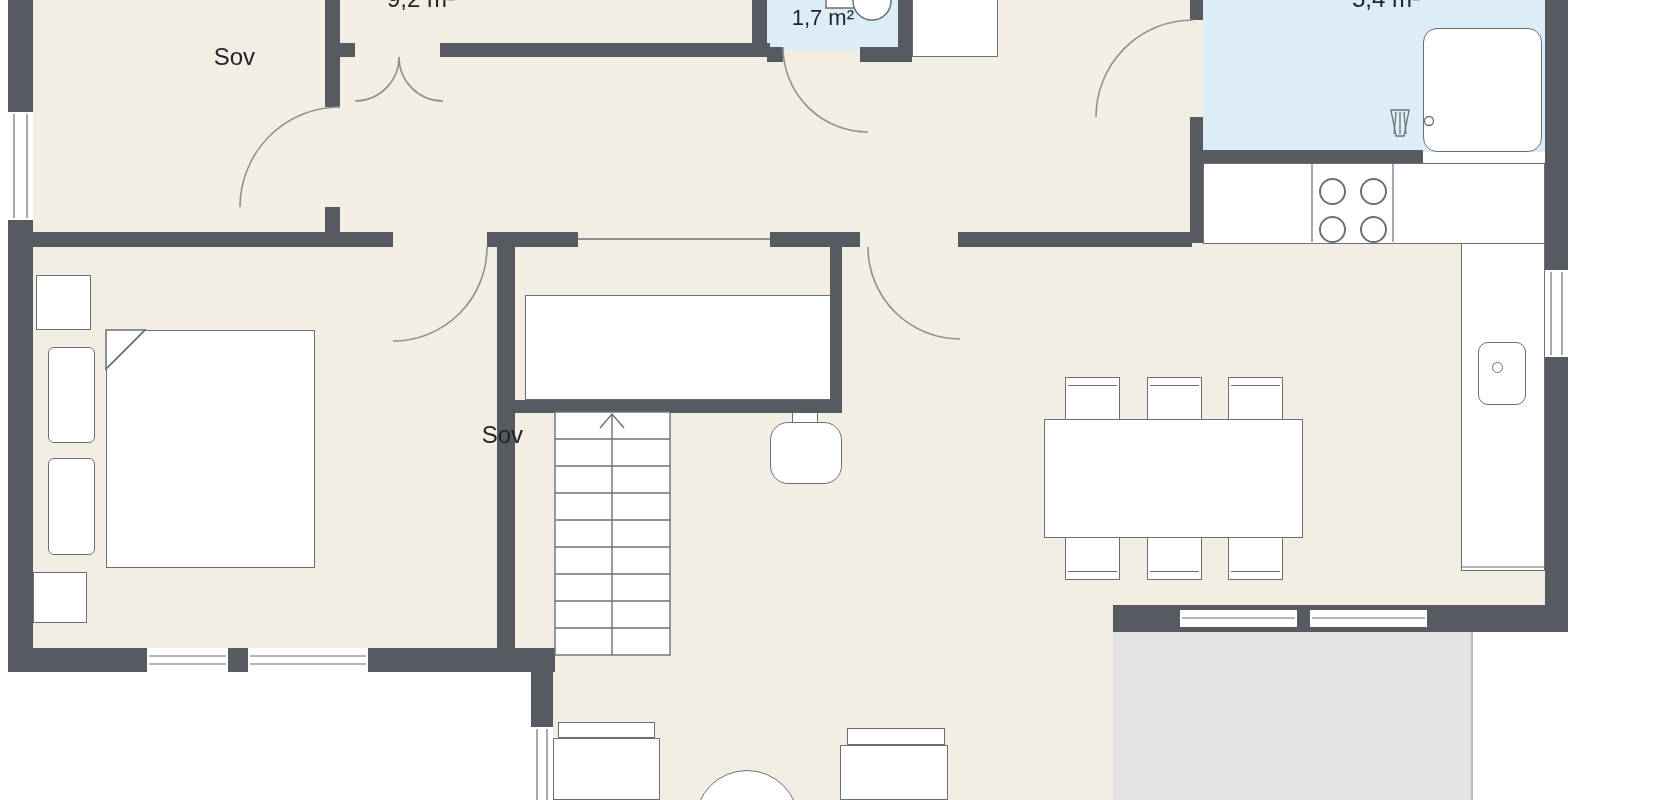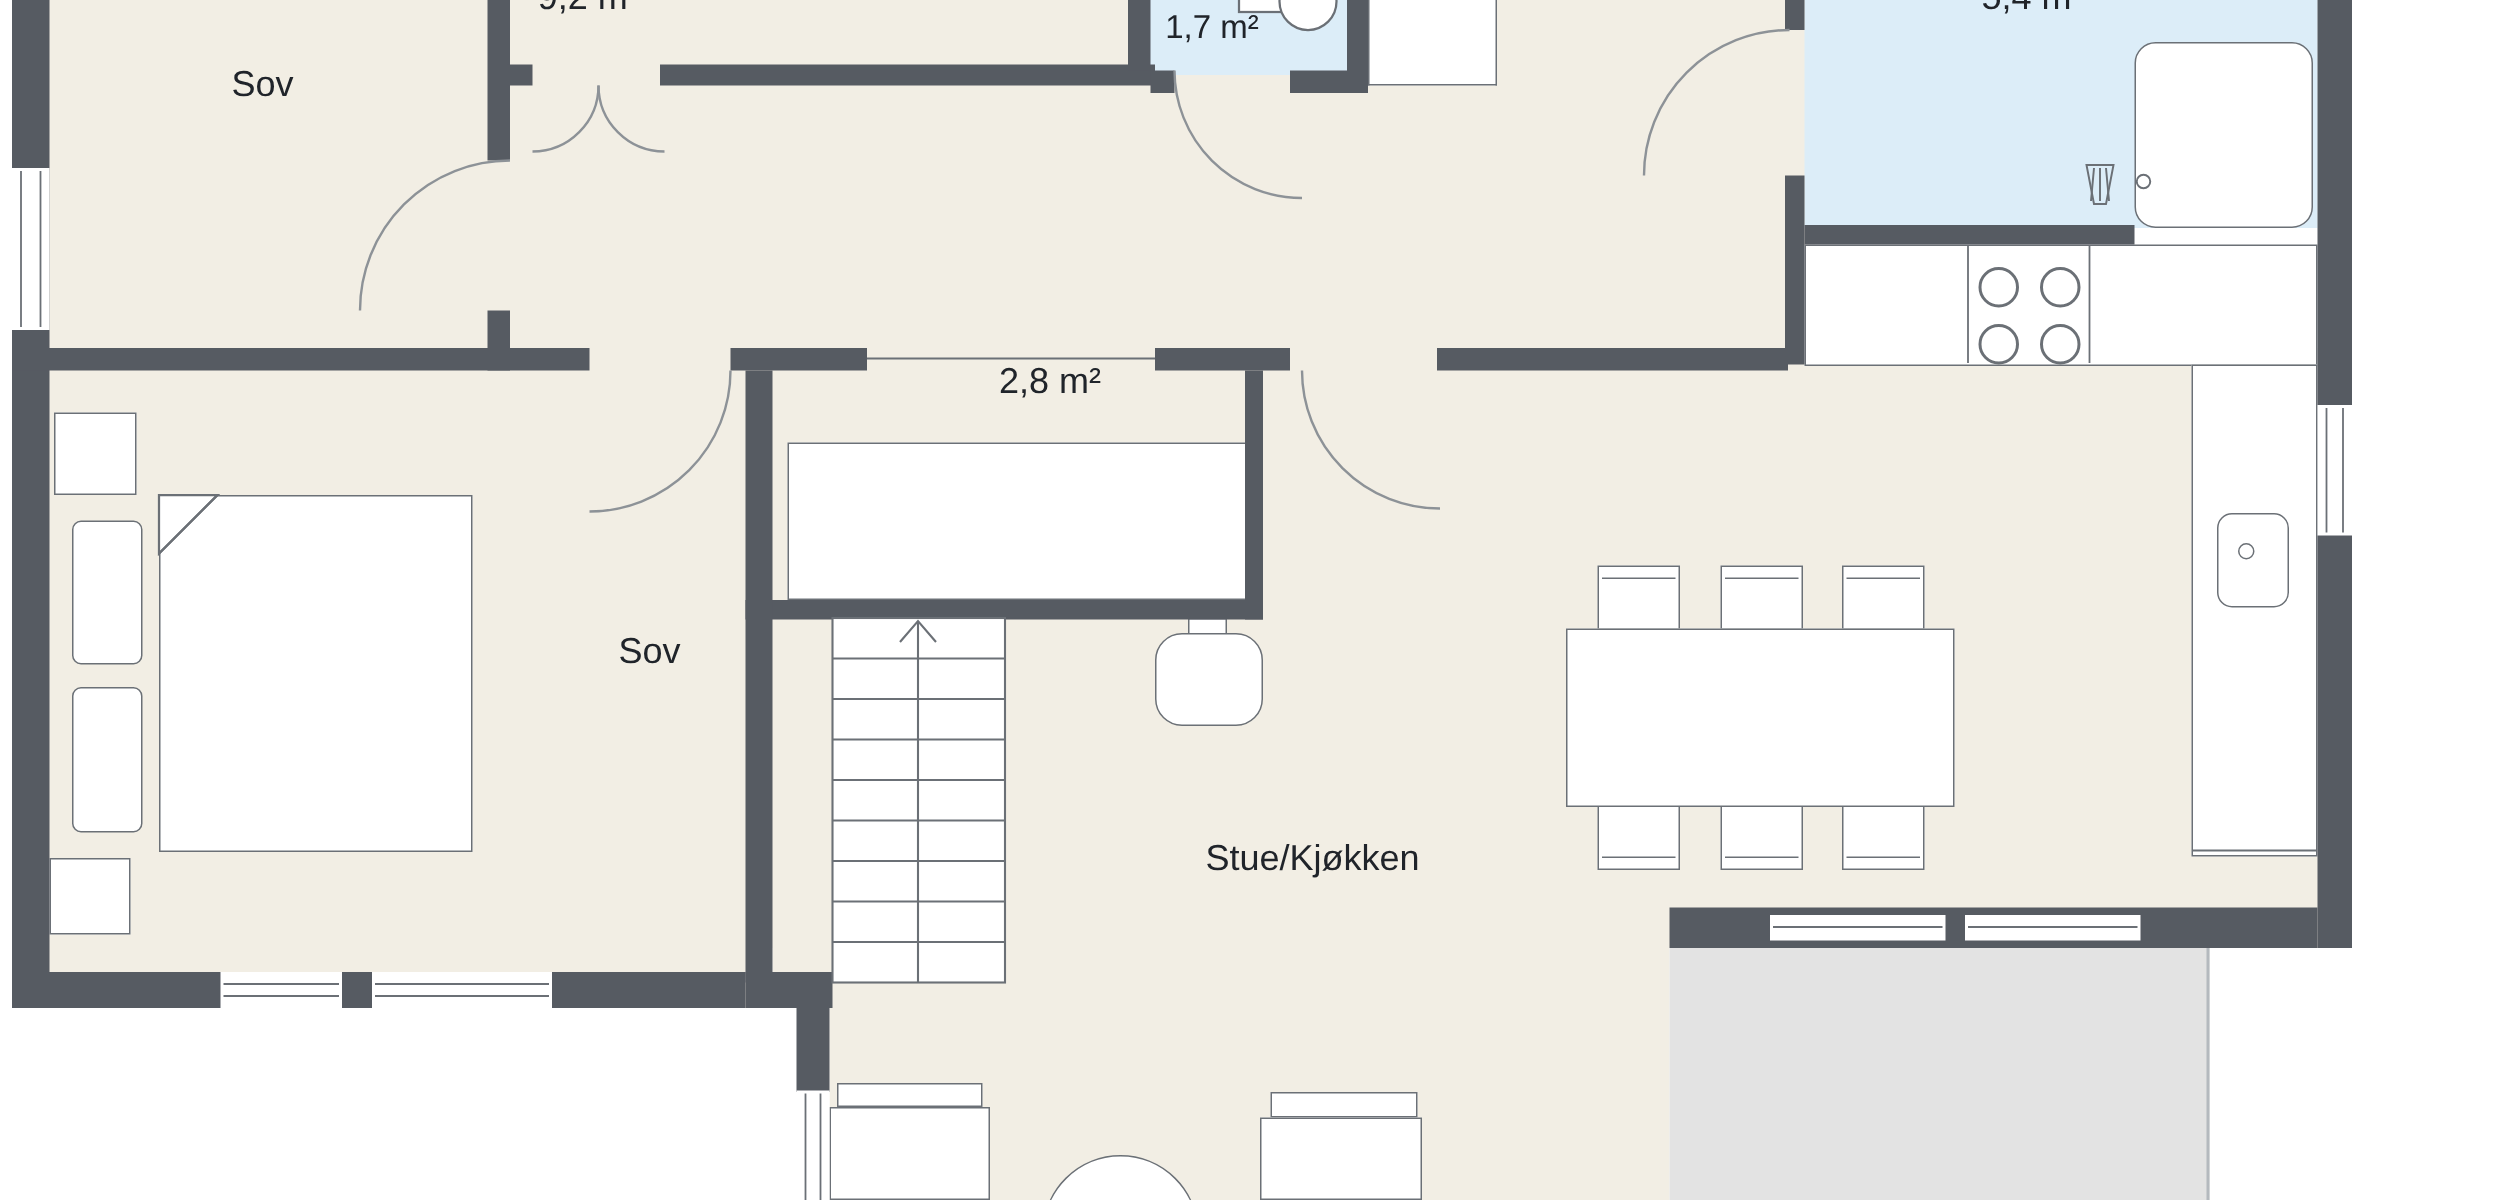--- a/index.html
+++ b/index.html
@@ -3,21 +3,21 @@
 <meta charset="utf-8">
 <style>
   html,body{margin:0;padding:0;background:#fff;}
   .plan{position:relative;width:1670px;height:800px;background:#ffffff;overflow:hidden;
         font-family:"Liberation Sans",sans-serif;}
   .floor{position:absolute;background:#f2eee4;}
   .wet{position:absolute;background:#dcedf8;}
   .wall{position:absolute;background:#565b62;}
   .f{position:absolute;background:#ffffff;border:1.5px solid #6b7076;box-sizing:border-box;}
   .win{position:absolute;background:#ffffff;}
-  .lbl{position:absolute;font-size:24px;line-height:1.45;color:#20242a;text-align:center;white-space:nowrap;}
+  .lbl{position:absolute;font-size:24px;line-height:1.45;color:#20242a;text-align:right;white-space:nowrap;}
   .lbl.small{font-size:22px;}
   .chair{position:absolute;background:#fff;border:1.5px solid #6b7076;box-sizing:border-box;}
   .chair::after{content:"";position:absolute;left:2px;right:2px;height:0;border-top:1.5px solid #6b7076;}
   .chair.n::after{top:7px;}
   .chair.s::after{bottom:7px;}
   .terrace{position:absolute;background:#e3e3e3;border-right:2px solid #b4b9be;box-sizing:border-box;}
   svg.overlay{position:absolute;left:0;top:0;pointer-events:none;}
 </style>
 </head>
 <body>
@@ -179,22 +179,20 @@
   <div class="lbl" style="left:330px;top:-18px;width:125px;">
     <div>9,2 m²</div>
   </div>
   <div class="lbl small" style="left:762px;top:2px;width:92px;">
     <div>1,7 m²</div>
   </div>
   <div class="lbl" style="left:1290px;top:-18px;width:130px;">
     <div>5,4 m²</div>
   </div>
   <div class="lbl" style="left:620px;top:238px;width:160px;">
-    <div>2,8 m²</div>
   </div>
   <div class="lbl" style="left:343px;top:418px;width:180px;">
     <div>Sov</div>
   </div>
   <div class="lbl" style="left:770px;top:556px;width:210px;">
-    <div>Stue/Kjøkken</div>
   </div>
 
 </div>
 
 </body></html>

